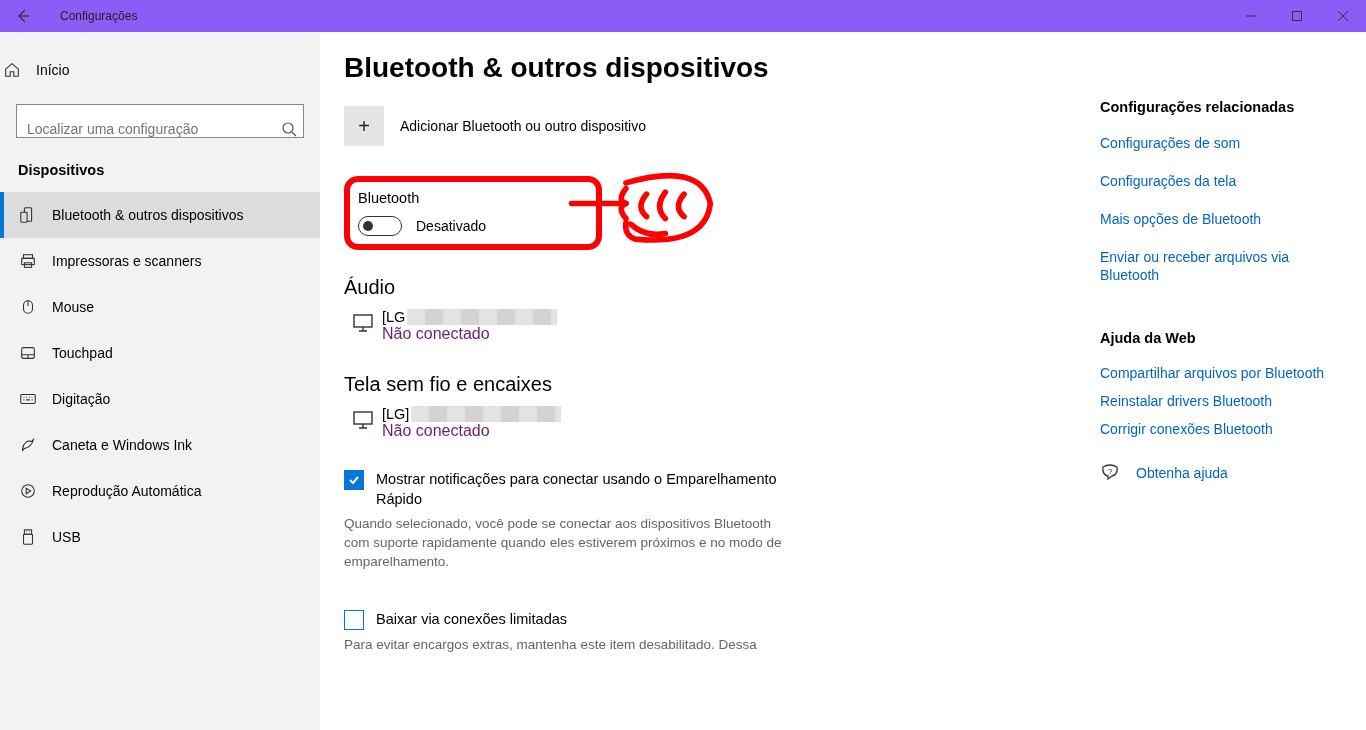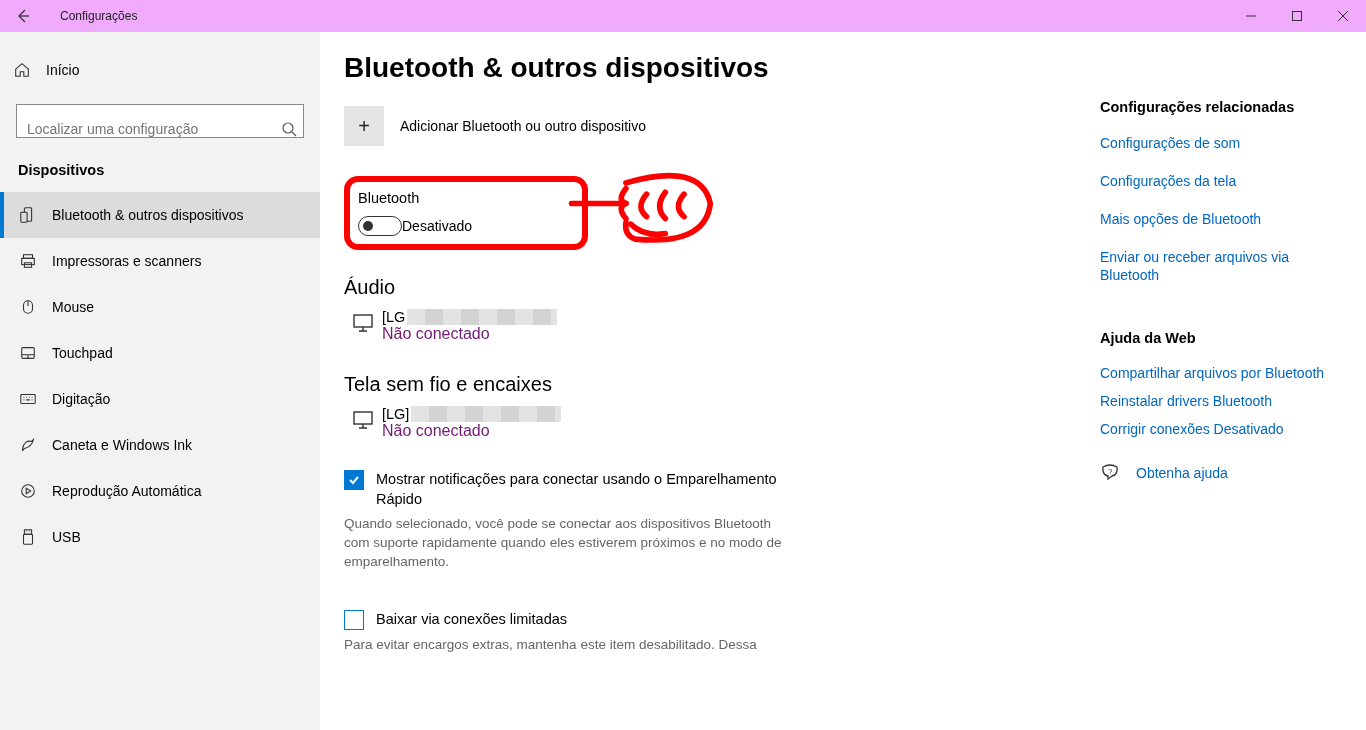--- a/index.html
+++ b/index.html
@@ -1,39 +1,39 @@
 <!DOCTYPE html>
 <html><head>
 <meta charset="utf-8">
 <style>
   * { margin: 0; padding: 0; box-sizing: border-box; font-family: "Segoe UI", Tahoma, sans-serif; }
   html, body { width: 1366px; height: 730px; overflow: hidden; background: #fff; color: #000; }
 
   
-  .titlebar { height: 32px; display: flex; align-items: center; background: #f0abfc; position: relative; }
+  .titlebar { height: 32px; display: flex; align-items: center; background: #8b5cf6; position: relative; }
   .titlebar .back {
     width: 46px; height: 32px; display:flex; align-items:center; justify-content:center;
     cursor:pointer;
   }
   .titlebar .title { font-size: 12px; padding-left: 14px; color:#222; }
   .win-btns { position:absolute; right:0; top:0; height:32px; display:flex; }
   .win-btn { width:46px; height:32px; display:flex; align-items:center; justify-content:center; cursor:pointer; }
 
   
   .wrap { display:flex; height: calc(730px - 32px); }
   .sidebar {
     width: 320px; min-width:320px; background:#f2f2f2; padding-top: 18px;
     display:flex; flex-direction:column;
   }
   .content { flex:1; display:flex; overflow:hidden; }
   .main { flex:1; padding: 20px 0 0 24px; overflow:hidden; }
   .rightpane { width:266px; padding: 66px 30px 0 0; font-size:14px; }
 
   
-  .home { display:flex; align-items:center; height:40px; padding-left:12px; cursor:pointer; }
+  .home { display:flex; align-items:center; height:40px; padding-left:2px; cursor:pointer; }
   .home .icon { width:20px; display:flex; justify-content:center; }
   .home .lbl { margin-left:14px; font-size:14px; }
   .searchbox {
     margin:14px 16px 0 16px; height:34px; border:1px solid #888; background:#fff;
     display:flex; align-items:center; padding: 16px 6px 0 10px;
   }
   .searchbox input {
     flex:1; border:none; outline:none; font-size:14px; background:transparent; color:#555;
   }
   .sidebar-heading {
@@ -62,21 +62,21 @@
 
   .annot-box {
     position: relative;
     border: 6px solid #ff0000; border-radius:14px;
     padding: 8px 110px 8px 8px;
     display:inline-block;
     margin-bottom: 26px;
     min-width:190px;
   }
   .bt-label { font-size:14.5px; margin-bottom:10px; }
-  .toggle-row { display:flex; align-items:center; }
+  .toggle-row { display:flex; align-items:center; gap:14px; }
   .toggle {
     width:44px; height:20px; border:1px solid #333; border-radius:10px;
     position:relative; background:#fff;
   }
   .toggle::after {
     content:""; position:absolute; width:10px; height:10px; border-radius:50%; background:#333;
     left:4px; top:50%; transform:translateY(-50%);
   }
   .toggle-status { font-size:14px; }
 
@@ -356,21 +356,21 @@
         <a class="r-link">Configurações de som</a>
         <a class="r-link">Configurações da tela</a>
         <a class="r-link">Mais opções de Bluetooth</a>
         <a class="r-link">Enviar ou receber arquivos via Bluetooth</a>
       </div>
 
       <div class="r-block" style="margin-bottom:24px">
         <div class="r-title" style="margin-bottom:16px">Ajuda da Web</div>
         <a class="r-link" style="margin-bottom:10px">Compartilhar arquivos por Bluetooth</a>
         <a class="r-link" style="margin-bottom:10px">Reinstalar drivers Bluetooth</a>
-        <a class="r-link" style="margin-bottom:10px">Corrigir conexões Desativado</a>
+        <a class="r-link" style="margin-bottom:10px">Corrigir conexões Bluetooth</a>
       </div>
 
       <div class="help-row">
         <span>
           <svg width="20" height="20" viewBox="0 0 20 20">
               <path d="M3 4 Q2 12 8 13 L8 16 L12 13 Q18 12 17 4 Q10 0 3 4 Z" stroke="#333" stroke-width="1.3" fill="none"></path>
               <text x="8" y="10.5" font-size="8" fill="#333">?</text>
             </svg>
         </span>
         <a class="r-link">Obtenha ajuda</a>

